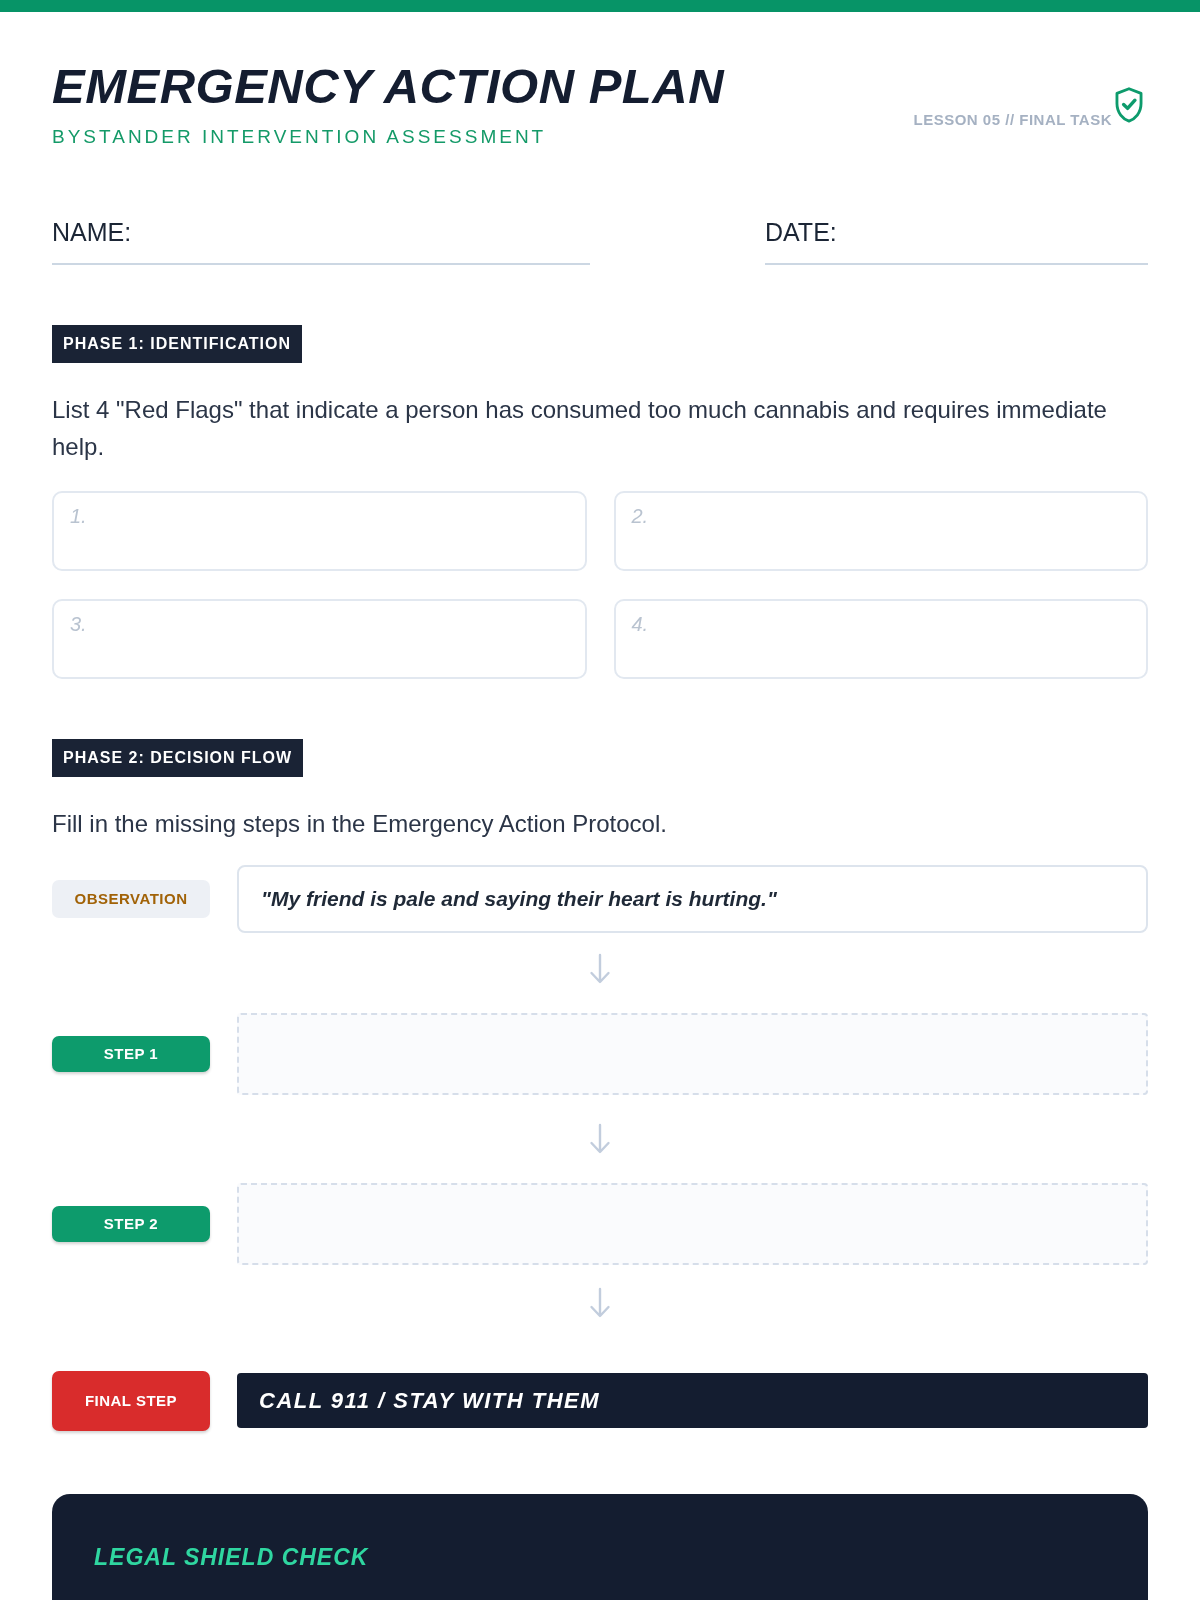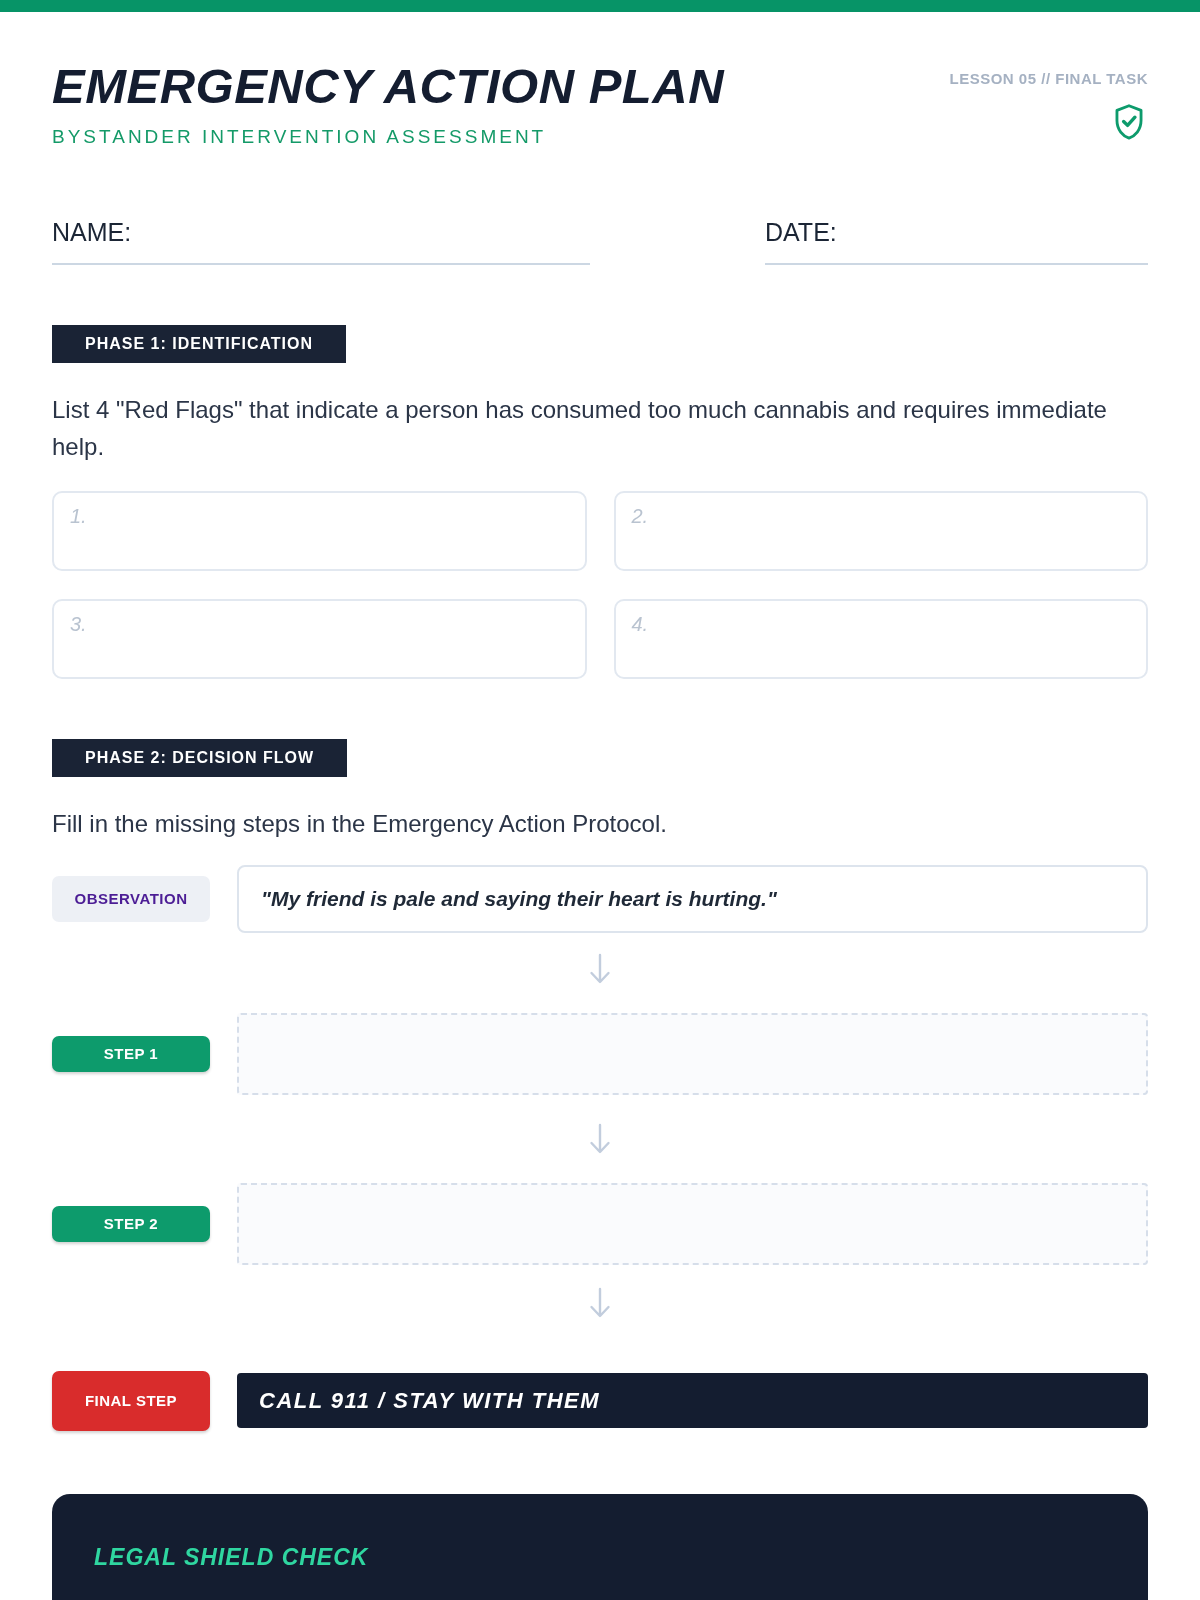--- a/index.html
+++ b/index.html
@@ -16,37 +16,37 @@
   
   .header { display: flex; justify-content: space-between; align-items: flex-start; }
   .title {
     font-size: 49px; font-weight: bold; font-style: italic;
     color: #141d30; letter-spacing: 0.5px; line-height: 1.0;
   }
   .subtitle {
     margin-top: 15px; font-size: 19px; font-weight: normal;
     color: #149a68; letter-spacing: 3px;
   }
-  .header-right { display: flex; flex-direction: column; align-items: flex-end; padding-top: 8px; }
+  .header-right { display: flex; flex-direction: row; align-items: flex-end; padding-top: 8px; }
   .lesson-tag { font-size: 15px; font-weight: bold; color: #a5b1c2; letter-spacing: 0.5px; }
   .shield-wrap { margin-top: 16px; margin-right: 2px; }
 
   
   .fields-row { display: flex; justify-content: space-between; margin-top: 70px; }
   .field { border-bottom: 2px solid #ccd7e3; padding-bottom: 16px; }
   .field-name { width: 538px; }
   .field-date { width: 383px; }
   .field-label { font-size: 25px; color: #1b2535; }
 
   
   .phase-badge {
     display: inline-block; margin-top: 60px;
     background: #1a2335; color: #ffffff;
     font-size: 16px; font-weight: bold; letter-spacing: 1px;
-    padding: 10px 33px;
+    padding: 10px 11px;
   }
 
   .instruction {
     margin-top: 28px; font-size: 24px; color: #2b3547; line-height: 1.55;
   }
 
   
   .flag-grid {
     margin-top: 26px;
     display: grid; grid-template-columns: 1fr 1fr; gap: 28px 27px;
@@ -59,21 +59,21 @@
 
   
   .flow { margin-top: 22px; }
   .flow-row { display: flex; align-items: center; }
   .flow-label {
     width: 158px; flex: 0 0 158px; margin-right: 27px;
     display: flex; align-items: center; justify-content: center;
     font-size: 15px; font-weight: bold; letter-spacing: 0.5px;
     border-radius: 7px;
   }
-  .label-observation { background: #edf0f5; color: #4c1d95; height: 46px; }
+  .label-observation { background: #edf0f5; color: #a16207; height: 38px; }
   .label-step { background: #0d9b6c; color: #ffffff; height: 36px; box-shadow: 0 2px 3px rgba(0,0,0,0.18); }
   .label-final { background: #d92c2c; color: #ffffff; height: 60px; box-shadow: 0 2px 3px rgba(0,0,0,0.18); }
 
   .flow-box { flex: 1; }
   .box-observation {
     height: 68px; background: #ffffff; border: 2px solid #dde4ed; border-radius: 8px;
     display: flex; align-items: center; padding: 0 22px;
     font-size: 21px; font-weight: bold; font-style: italic; color: #1f2937;
   }
   .box-dashed {

